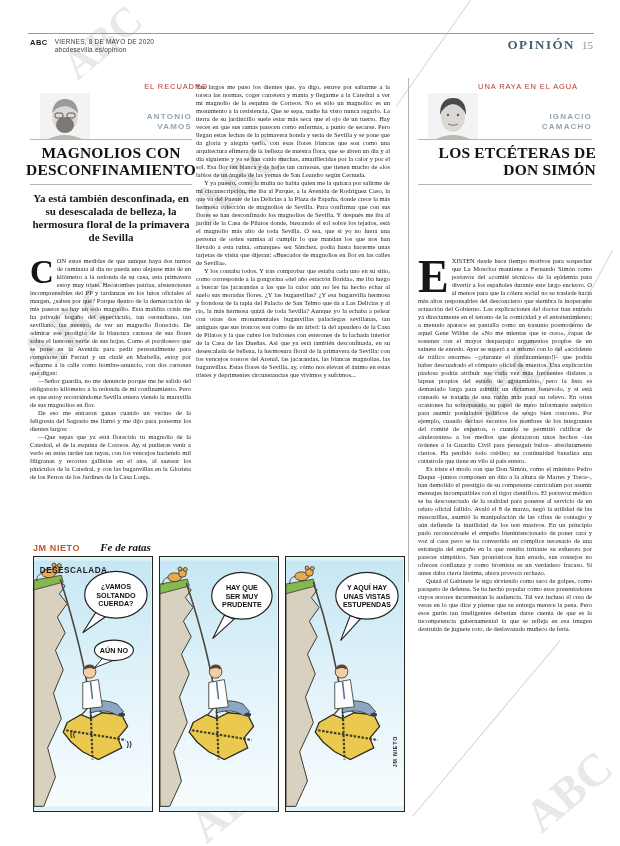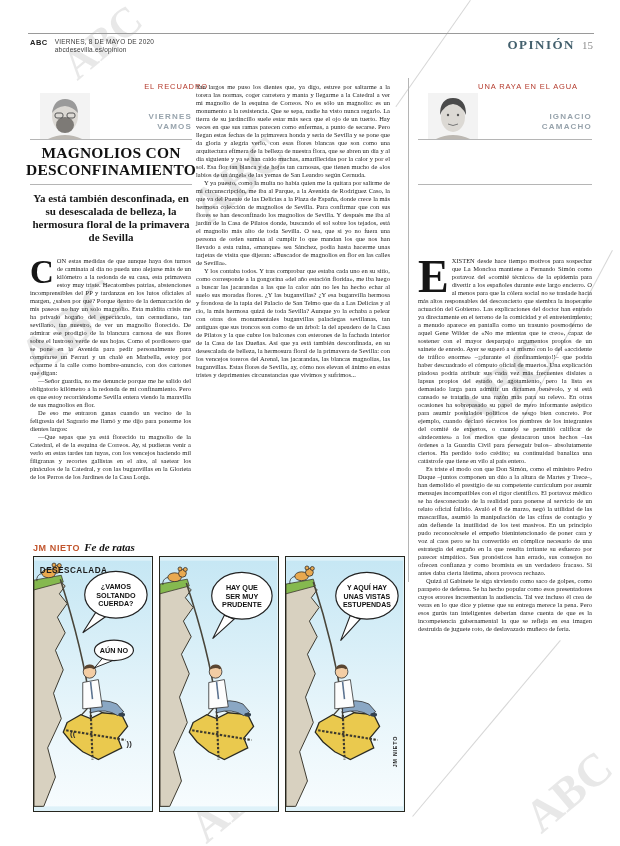--- a/index.html
+++ b/index.html
@@ -44,21 +44,21 @@
   #col3 { left:418px; top:257px; width:174px; }
   .dropcap { float:left; font-weight:bold; color:#161616; }
   .dc-c { font-size:33px; line-height:26px; padding:2px 3px 0 0; }
   .dc-e { font-size:46px; line-height:36px; padding:2px 3px 0 0; }
   .vdiv { position:absolute; left:408px; top:78px; height:504px; border-left:1px solid #b5b5b5; }
 
   
   .comic-head { position:absolute; left:33px; top:537px; }
   .comic-head .cartoonist { font-family:"Liberation Sans",sans-serif; font-size:9px;
           font-weight:bold; letter-spacing:.6px; color:#c2562e; }
-  .comic-head .series { font-size:11px; font-weight:bold; font-style:italic; color:#111; margin-left:0; }
+  .comic-head .series { font-size:11px; font-weight:bold; font-style:italic; color:#111; margin-left:16px; }
   .strip { position:absolute; left:33px; top:556px; display:flex; gap:6px; }
   .panel { width:120px; height:256px; border:1.5px solid #26261e; background:#dff2f9; }
   .panel svg { display:block; }
 
   
   .wm { position:absolute; font-family:"Liberation Serif",serif; font-weight:bold;
         color:rgba(110,110,110,.16); transform:rotate(-40deg); pointer-events:none; }
   .scr { position:absolute; width:1px; background:rgba(90,90,90,.25);
          transform-origin:top left; pointer-events:none; }
 </style>
@@ -94,21 +94,21 @@
     <svg class="portrait" viewBox="0 0 50 46">
       <rect width="50" height="46" fill="#f3f3f3"></rect>
       <ellipse cx="25" cy="23" rx="13" ry="16" fill="#dcd9d4"></ellipse>
       <path d="M12,20 Q14,6 25,6 Q37,6 38,20 Q33,14 25,13 Q16,14 12,20 Z" fill="#9a9a9a"></path>
       <ellipse cx="25" cy="32" rx="9" ry="8" fill="#7d7a76"></ellipse>
       <rect x="15" y="20" width="8" height="5" rx="2" fill="none" stroke="#555" stroke-width="1"></rect>
       <rect x="27" y="20" width="8" height="5" rx="2" fill="none" stroke="#555" stroke-width="1"></rect>
       <path d="M8,46 Q25,38 42,46 Z" fill="#bcb8b2"></path>
     </svg>
     <div class="author">
-      <span>VIERNES</span><br>
+      <span>ANTONIO</span><br>
       <span>VAMOS</span>
     </div>
     <div class="rule1"></div>
     <div class="title ta-c">MAGNOLIOS CON DESCONFINAMIENTO</div>
     <div class="rule2"></div>
     <div class="subtitle ta-c">Ya está también desconfinada, en su desescalada de belleza, la hermosura floral de la primavera de Sevilla</div>
   </div>
 
   <div class="bodycol" id="col1">
     <p><span class="dropcap dc-c">C</span><span>ON estas medidas de que aunque haya dos turnos de caminata al día no pueda uno alejarse más de un kilómetro a la redonda de su casa, esta primavera estoy muy triste. Hecatombes patrias, abstenciones incomprensibles del PP y tardanzas en los lutos oficiales al margen, ¿saben por qué? Porque dentro de la demarcación de mis paseos no hay un solo magnolio. Esta maldita crisis me ha privado hogaño del espectáculo, tan cernudiano, tan sevillano, tan nuestro, de ver un magnolio florecido. De admirar ese prodigio de la blancura carnosa de sus flores sobre el lustroso verde de sus hojas. Como el pordiosero que se pone en la Avenida para pedir personalmente para comprarse un Ferrari y un chalé en Marbella, estoy por echarme a la calle como hombre-anuncio, con dos cartones que digan:</span></p>
@@ -134,20 +134,21 @@
       <circle cx="20" cy="22" r="1.2" fill="#555"></circle>
         <circle cx="30" cy="22" r="1.2" fill="#555"></circle>
       <path d="M20,31 Q25,34 30,31" fill="none" stroke="#777" stroke-width="1"></path>
       <path d="M8,46 Q25,38 42,46 Z" fill="#bcb8b2"></path>
     </svg>
     <div class="author">
       <span>IGNACIO</span><br>
       <span>CAMACHO</span>
     </div>
     <div class="rule1"></div>
+    <div class="title ta-r">LOS ETCÉTERAS DE DON SIMÓN</div>
     <div class="rule2"></div>
   </div>
 
   <div class="bodycol" id="col3">
     <p><span class="dropcap dc-e">E</span><span>XISTEN desde hace tiempo motivos para sospechar que La Moncloa mantiene a Fernando Simón como portavoz del «comité técnico» de la epidemia para divertir a los españoles durante este largo encierro. O al menos para que la cólera social no se traslade hacia más altos responsables del desconcierto que siembra la inoperante actuación del Gobierno. Las explicaciones del doctor han entrado ya directamente en el terreno de la comicidad y el entretenimiento; a menudo aparece en pantalla como un trasunto posmoderno de aquel Gene Wilder de «No me mientas que te creo», capaz de sostener con el mayor desparpajo argumentos propios de un sainete de enredo. Ayer se superó a sí mismo con lo del «accidente de tráfico enorme» –¡¡durante el confinamiento!!– que podría haber descuadrado el cómputo oficial de muertos. Una explicación piadosa podría atribuir sus cada vez más frecuentes dislates a lapsus propios del estado de agotamiento, pero la lista es demasiado larga para admitir un dictamen benévolo, y si está cansado se trataría de una razón más para su relevo. En otras ocasiones ha sobrepasado su papel de mero informante aséptico para asumir postulados políticos de sesgo bien concreto. Por ejemplo, cuando declaró secretos los nombres de los integrantes del comité de expertos, o cuando se permitió calificar de «indecentes» a los medios que destacaron unos hechos –las órdenes a la Guardia Civil para perseguir bulos– absolutamente ciertos. Ha perdido todo crédito; su continuidad banaliza una catástrofe que tiene en vilo al país entero.</span></p>
     <p class="ind">Es triste el modo con que Don Simón, como el ministro Pedro Duque –juntos componen un dúo a la altura de Martes y Trece–, han demolido el prestigio de su competente currículum por asumir mensajes incompatibles con el rigor científico. El portavoz médico se ha desconectado de la realidad para ponerse al servicio de un relato oficial fallido. Avaló el 8 de marzo, negó la utilidad de las mascarillas, asumió la manipulación de las cifras de contagio y aún defiende la inutilidad de los test masivos. En un principio pudo reconocérsele el empeño bienintencionado de poner cara y voz al caos pero se ha convertido en cómplice necesario de una estrategia del engaño en la que resulta irritante su esfuerzo por parecer simpático. Sus pronósticos han errado, sus consejos no ofrecen confianza y como bromista es un verdadero fracaso. Si antes daba cierta lástima, ahora provoca rechazo.</p>
     <p class="ind">Quizá al Gabinete le siga sirviendo como saco de golpes, como parapeto de defensa. Se ha hecho popular como esos presentadores cuyos errores incrementan la audiencia. Tal vez incluso él crea de veras en lo que dice y piense que su entrega merece la pena. Pero esos gurús tan inteligentes deberían darse cuenta de que es la incompetencia gubernamental la que se refleja en esa imagen destruida de juguete roto, de deslavazado muñeco de feria.</p>
   </div>
 
   <div class="comic-head">

